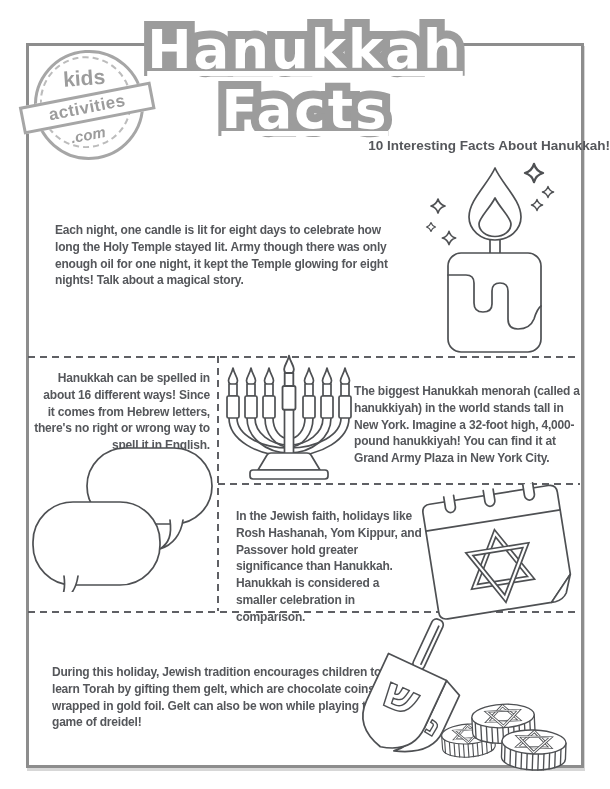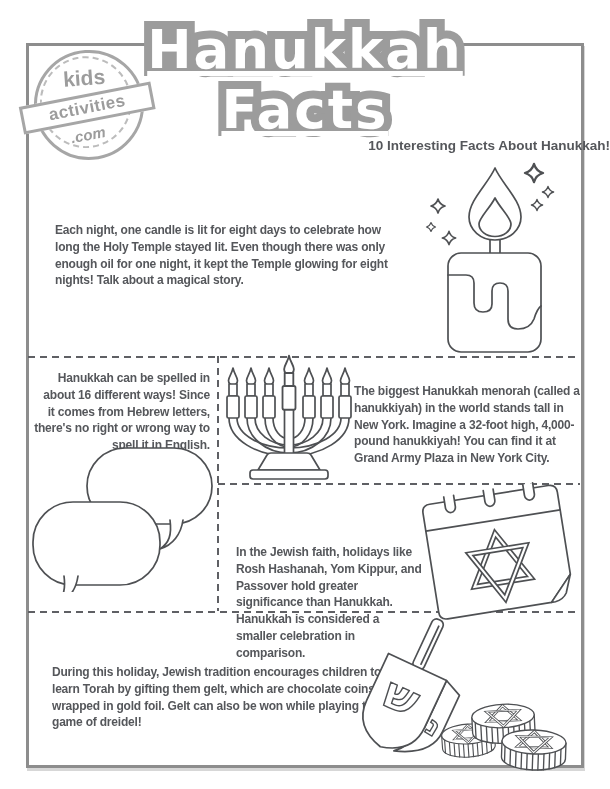--- a/index.html
+++ b/index.html
@@ -21,21 +21,21 @@
   .title-line{display:block;}
 
   .subtitle{left:0;top:138px;width:610px;text-align:right;font-weight:bold;font-size:13.5px;
       color:#55575b;letter-spacing:0;}
 
   
   .fact{font-weight:bold;font-size:12px;line-height:1.4;color:#55575b;letter-spacing:-0.2px;}
   .fact-1{left:55px;top:222px;width:352px;text-align:left;}
   .fact-2{left:34px;top:370px;width:176px;text-align:right;}
   .fact-3{left:354px;top:383px;width:228px;}
-  .fact-4{left:236px;top:508px;width:186px;text-align:left;margin-top:36px;}
+  .fact-4{left:236px;top:508px;width:186px;text-align:left;}
   .fact-5{left:52px;top:664px;width:334px;text-align:left;}
 
   
   .dash-h{height:2px;background-image:repeating-linear-gradient(to right,#5f6064 0 7px,transparent 7px 12px);}
   .dash-v{width:2px;background-image:repeating-linear-gradient(to bottom,#5f6064 0 7px,transparent 7px 12px);}
   .dash-1{left:28px;top:356px;width:552px;}
   .dash-2{left:218px;top:483px;width:362px;}
   .dash-3{left:28px;top:611px;width:552px;}
   .dash-vert{left:217px;top:356px;height:255px;}
 
@@ -78,21 +78,21 @@
   <div class="abs logo">
     <div class="logo-circle"></div>
     <div class="logo-circle-inner"></div>
     <div class="logo-kids">kids</div>
     <div class="logo-banner">activities</div>
     <div class="logo-com">.com</div>
   </div>
 
   <div class="abs subtitle">10 Interesting Facts About Hanukkah!</div>
 
-  <div class="abs fact fact-1">Each night, one candle is lit for eight days to celebrate how long the Holy Temple stayed lit. Even though there was only enough oil for one night, it kept the Temple glowing for eight nights! Talk about a magical story.</div>
+  <div class="abs fact fact-1">Each night, one candle is lit for eight days to celebrate how long the Holy Temple stayed lit. Army though there was only enough oil for one night, it kept the Temple glowing for eight nights! Talk about a magical story.</div>
   <div class="abs fact fact-2">Hanukkah can be spelled in about 16 different ways! Since it comes from Hebrew letters, there's no right or wrong way to spell it in English.</div>
   <div class="abs fact fact-3">The biggest Hanukkah menorah (called a hanukkiyah) in the world stands tall in New York. Imagine a 32-foot high, 4,000-pound hanukkiyah! You can find it at Grand Army Plaza in New York City.</div>
   <div class="abs fact fact-4">In the Jewish faith, holidays like Rosh Hashanah, Yom Kippur, and Passover hold greater significance than Hanukkah. Hanukkah is considered a smaller celebration in comparison.</div>
   <div class="abs fact fact-5">During this holiday, Jewish tradition encourages children to learn Torah by gifting them gelt, which are chocolate coins wrapped in gold foil. Gelt can also be won while playing the game of dreidel!</div>
 
   <div class="abs dash-h dash-1"></div>
   <div class="abs dash-h dash-2"></div>
   <div class="abs dash-h dash-3"></div>
   <div class="abs dash-v dash-vert"></div>
 

